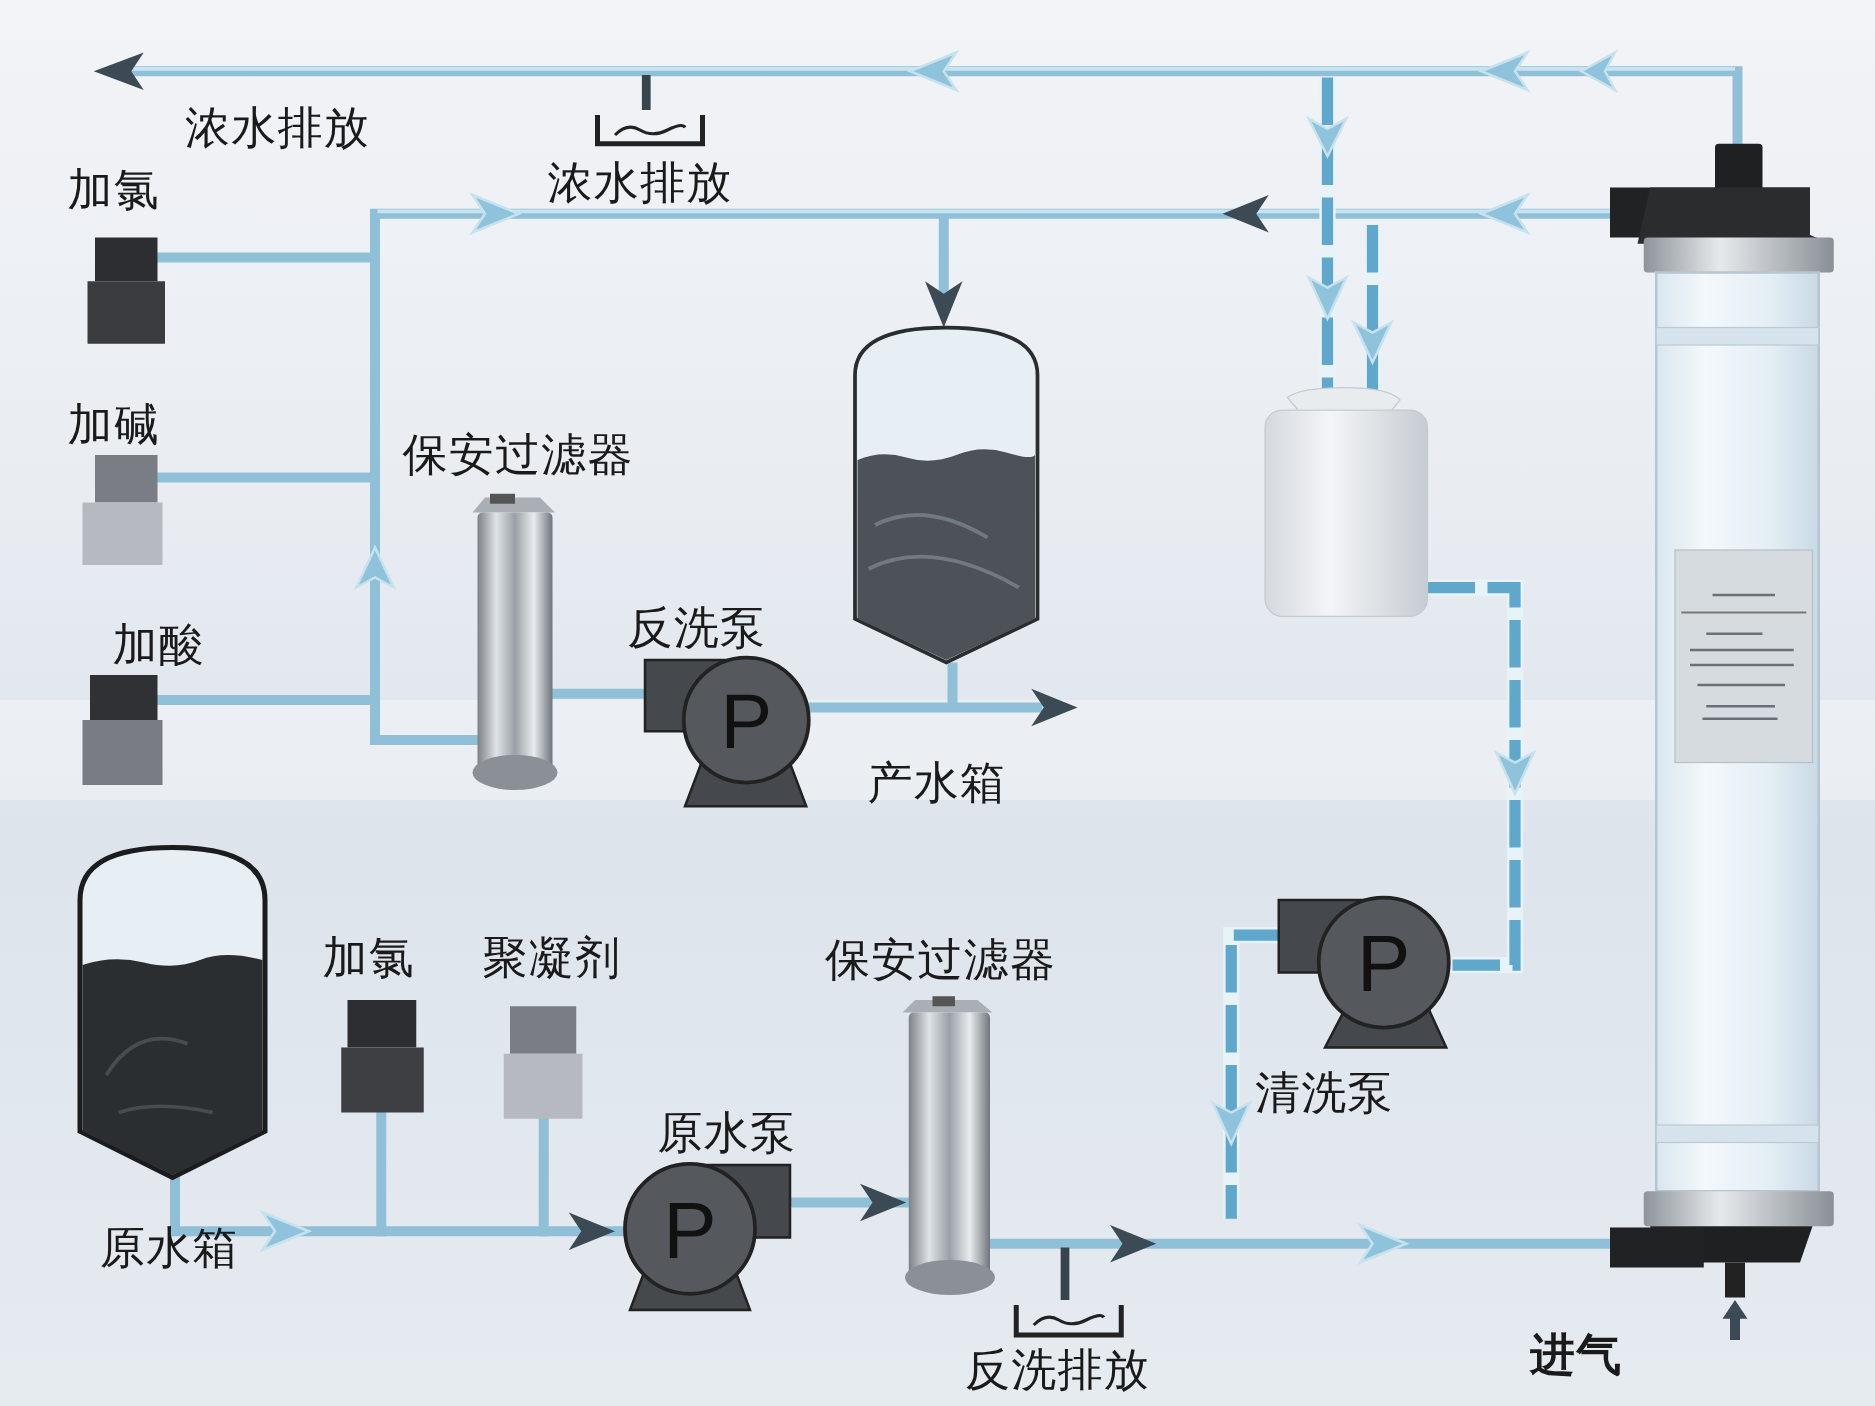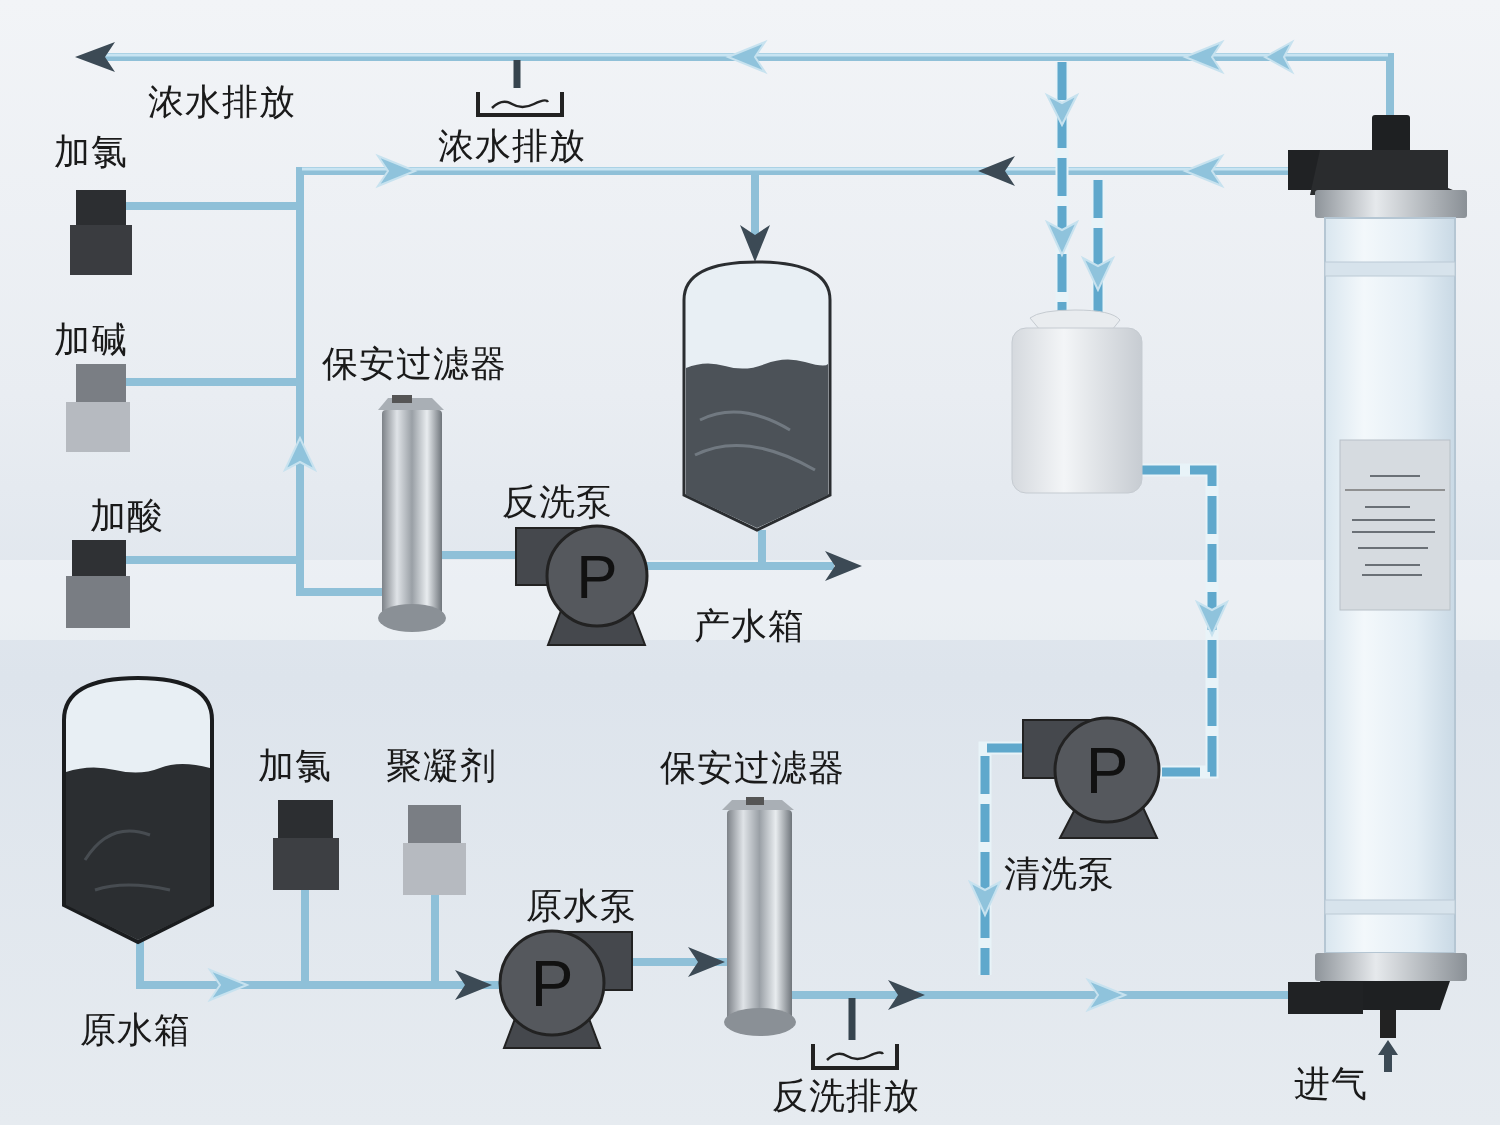--- a/index.html
+++ b/index.html
@@ -211,20 +211,20 @@
 </svg>
 
 <div class="lbl" style="left:148px;top:78px;">浓水排放</div>
 <div class="lbl" style="left:438px;top:122px;">浓水排放</div>
 <div class="lbl" style="left:54px;top:128px;">加氯</div>
 <div class="lbl" style="left:54px;top:316px;">加碱</div>
 <div class="lbl" style="left:54px;top:492px;margin-left:36px;">加酸</div>
 <div class="lbl" style="left:322px;top:340px;">保安过滤器</div>
 <div class="lbl" style="left:502px;top:478px;text-align:right;">反洗泵</div>
 <div class="lbl" style="left:694px;top:602px;">产水箱</div>
-<div class="lbl" style="left:80px;top:1006px;text-align:center;">原水箱</div>
+<div class="lbl" style="left:80px;top:974px;text-align:center;">原水箱</div>
 <div class="lbl" style="left:258px;top:742px;">加氯</div>
 <div class="lbl" style="left:386px;top:742px;">聚凝剂</div>
 <div class="lbl" style="left:526px;top:882px;">原水泵</div>
 <div class="lbl" style="left:660px;top:744px;">保安过滤器</div>
 <div class="lbl" style="left:772px;top:1072px;">反洗排放</div>
 <div class="lbl" style="left:1004px;top:850px;">清洗泵</div>
-<div class="lbl" style="left:1294px;top:1060px;">进气</div>
+<div class="lbl" style="left:1224px;top:1060px;font-weight:bold;">进气</div>
 
 </body></html>

